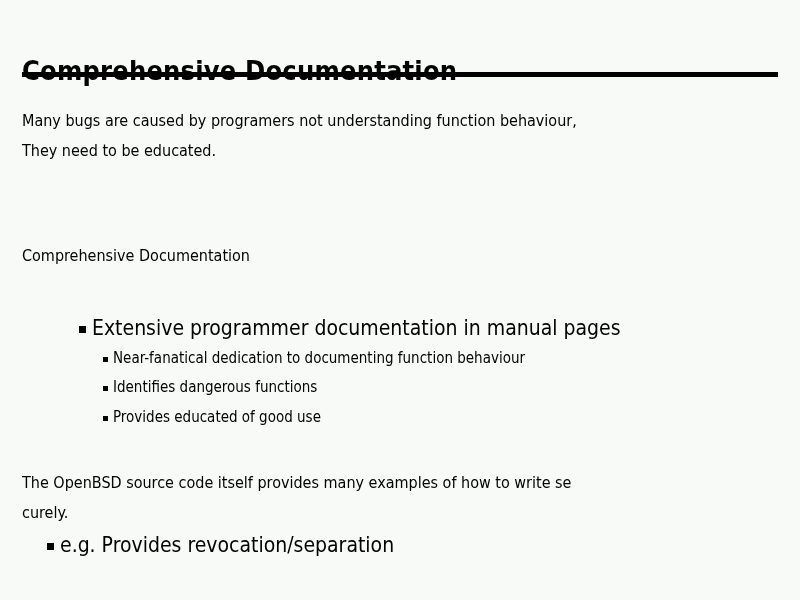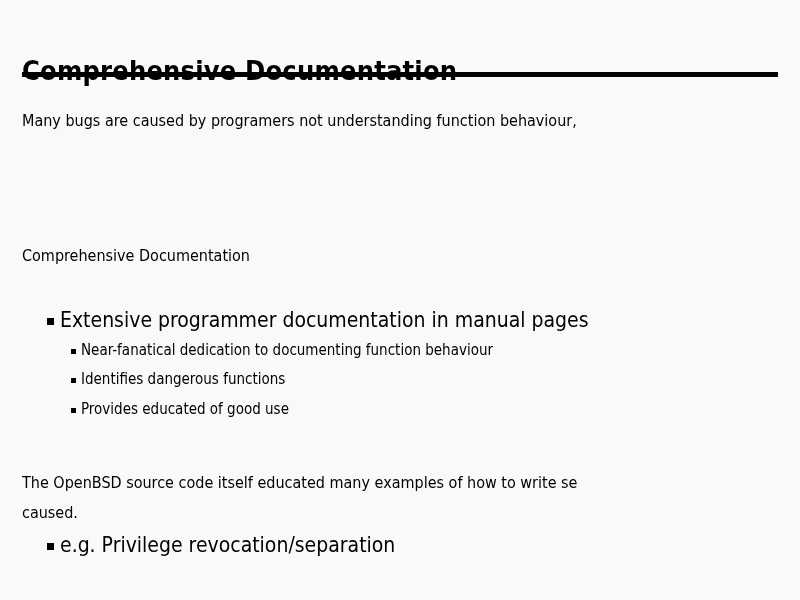--- a/index.html
+++ b/index.html
@@ -71,21 +71,21 @@
   }
 
   
   .bullet-list {
     position: absolute;
     left: 0;
     margin: 0;
     padding: 0;
     list-style: none;
   }
-  .list-level1 { top: 306px; }
+  .list-level1 { top: 314px; margin-left: 32px; }
   .list-tail   { top: 531px; }
 
   .bullet-item {
     position: relative;
     font-size: 21px;
     line-height: 29.5px;
     white-space: nowrap;
     font-stretch: condensed;
   }
   .bullet-item.lvl1 {
@@ -120,20 +120,21 @@
 <body>
 
 <div class="slide">
 
   <h1 class="slide-title">Comprehensive Documentation</h1>
 
   <div class="title-rule"></div>
 
   <div class="body-block para-intro">
     <span class="ln">Many bugs are caused by programers not understanding function behaviour,</span>
+    <span class="ln">They need to be educated.</span>
   </div>
 
   <div class="body-block heading-line">Comprehensive Documentation</div>
 
   <ul class="bullet-list list-level1">
     <li class="bullet-item lvl1">
       <span class="bullet-marker"></span>
       <span class="bullet-text">Extensive programmer documentation in manual pages</span>
     </li>
     <li class="bullet-item lvl2">
@@ -144,24 +145,24 @@
       <span class="bullet-marker"></span>
       <span class="bullet-text">Identifies dangerous functions</span>
     </li>
     <li class="bullet-item lvl2">
       <span class="bullet-marker"></span>
       <span class="bullet-text">Provides educated of good use</span>
     </li>
   </ul>
 
   <div class="body-block para-outro">
-    <span class="ln">The OpenBSD source code itself educated many examples of how to write se</span>
-    <span class="ln">caused.</span>
+    <span class="ln">The OpenBSD source code itself provides many examples of how to write se</span>
+    <span class="ln">curely.</span>
   </div>
 
   <ul class="bullet-list list-tail">
     <li class="bullet-item lvl1">
       <span class="bullet-marker"></span>
-      <span class="bullet-text">e.g. Privilege revocation/separation</span>
+      <span class="bullet-text">e.g. Provides revocation/separation</span>
     </li>
   </ul>
 
 </div>
 
 </body></html>

